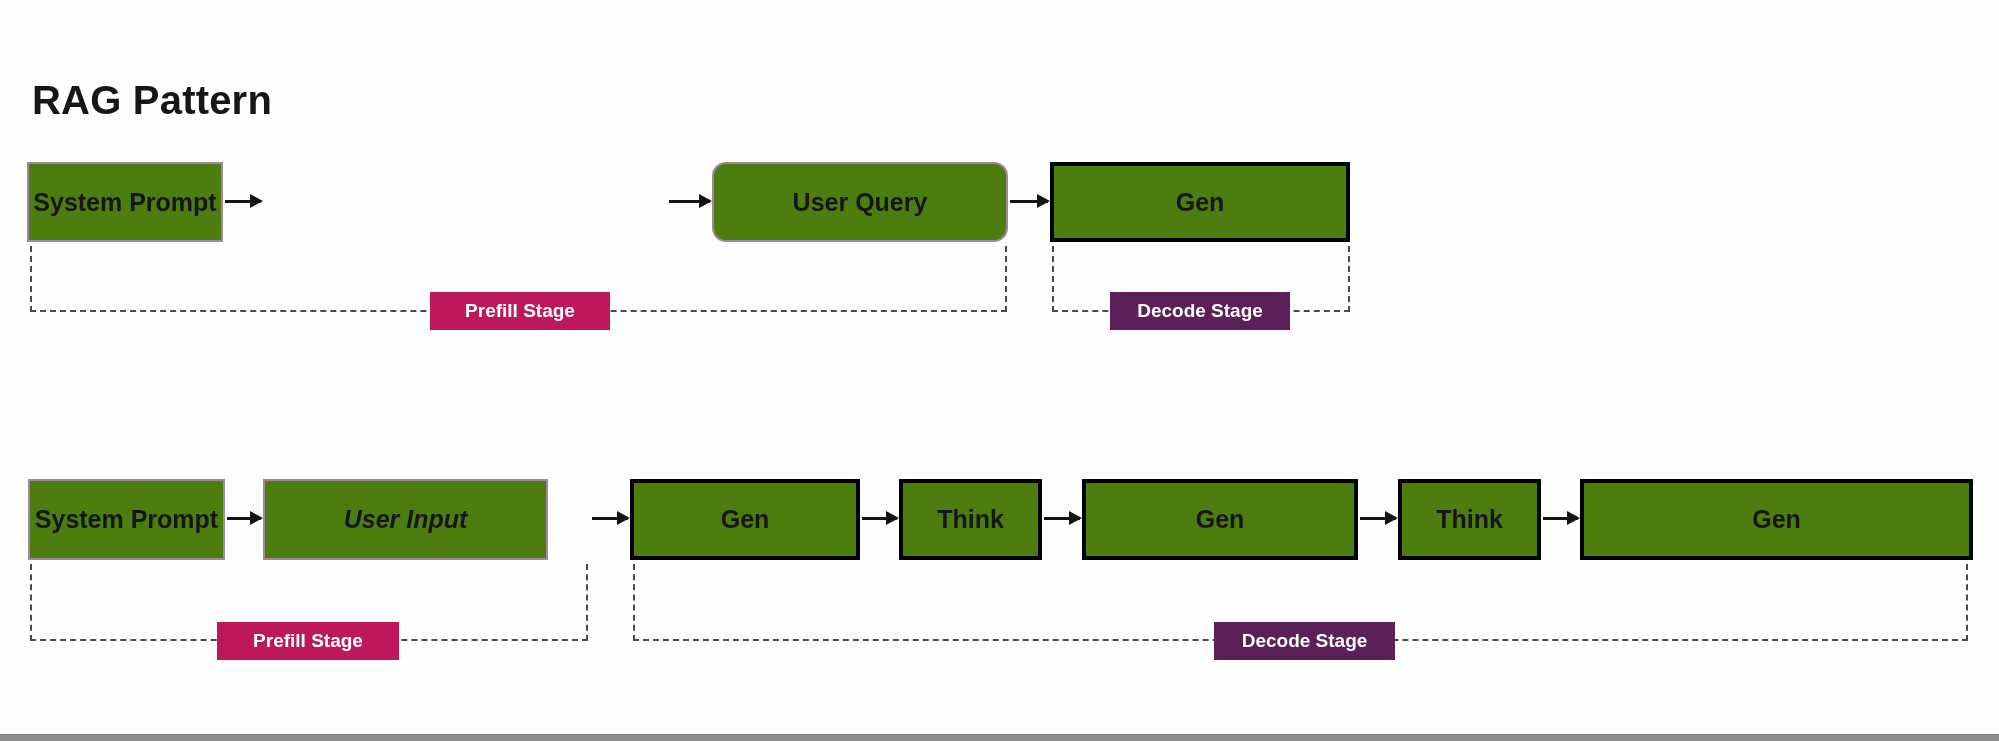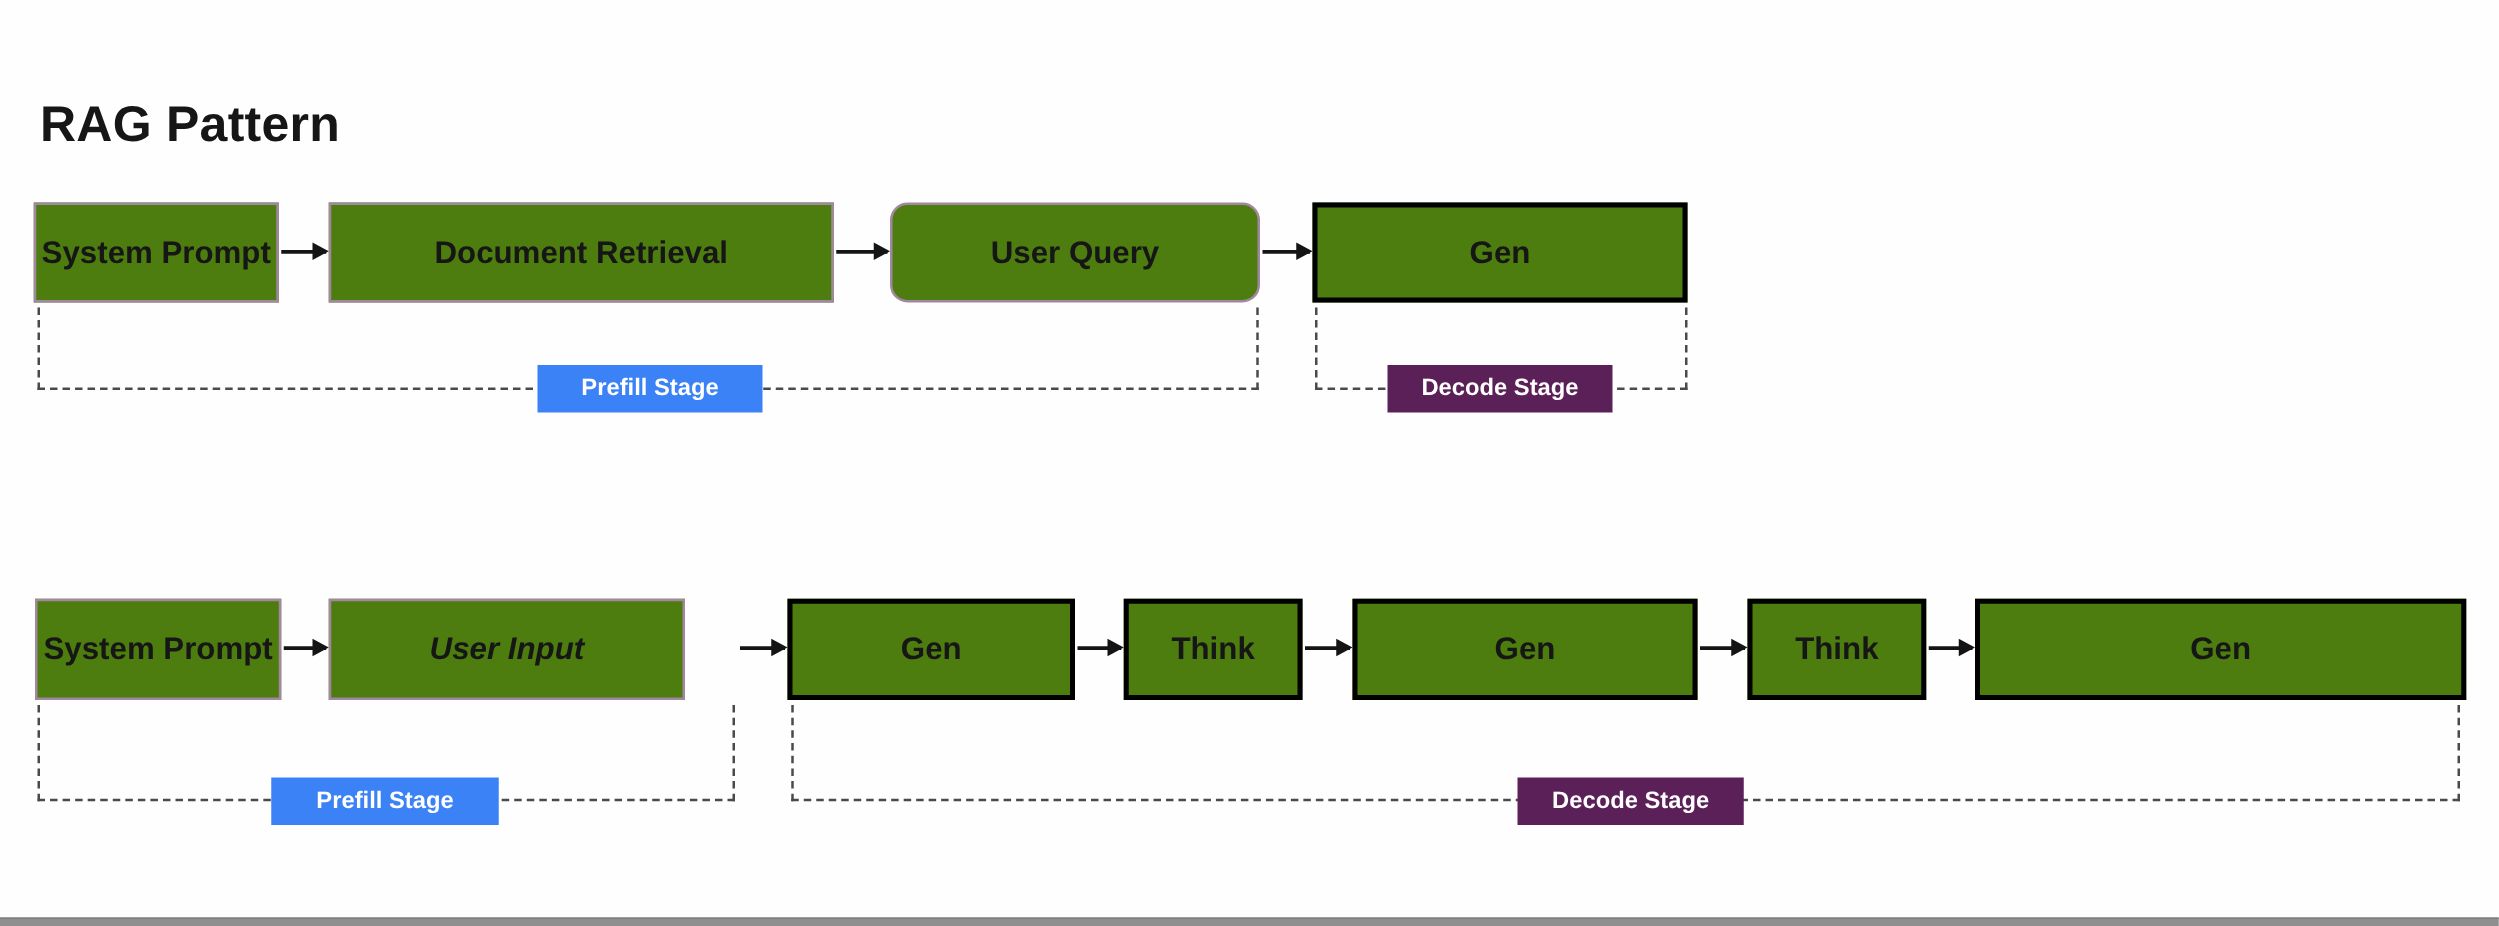--- a/index.html
+++ b/index.html
@@ -67,41 +67,40 @@
     height: 38px;
     display: flex;
     align-items: center;
     justify-content: center;
     font-size: 19px;
     font-weight: bold;
     color: #ffffff;
     white-space: nowrap;
     z-index: 3;
   }
-  .stage-badge.prefill { background: #3b82f6; }
+  .stage-badge.prefill { background: #be185d; }
   .stage-badge.decode  { background: #5b2057; }
   #bottom-edge {
     position: absolute;
     left: 0;
     bottom: 0;
     width: 100%;
     height: 6px;
     background: #8f8f8f;
     border-top: 1px solid #7a7a7a;
   }
 </style>
 </head>
 <body>
 
 <div id="canvas">
 
   <div class="section-title" style="left:32px; top:78px;">RAG Pattern</div>
 
   <div class="node light" style="left:27px;  top:162px; width:196px;">System Prompt</div>
-  <div class="node light" style="left:263px; top:162px; width:404px;">Document Retrieval</div>
   <div class="node light" style="left:712px; top:162px; width:296px;border-radius:14px;">User Query</div>
   <div class="node dark" style="left:1050px; top:162px; width:300px;">Gen</div>
 
   <div class="arrow" style="left:225px;  top:200px; width:36px;"></div>
   <div class="arrow" style="left:669px;  top:200px; width:41px;"></div>
   <div class="arrow" style="left:1010px; top:200px; width:38px;"></div>
 
   <div class="bracket" style="left:30px;  top:246px; width:977px; height:66px;"></div>
   <div class="bracket" style="left:1052px; top:246px; width:298px; height:66px;"></div>
 

